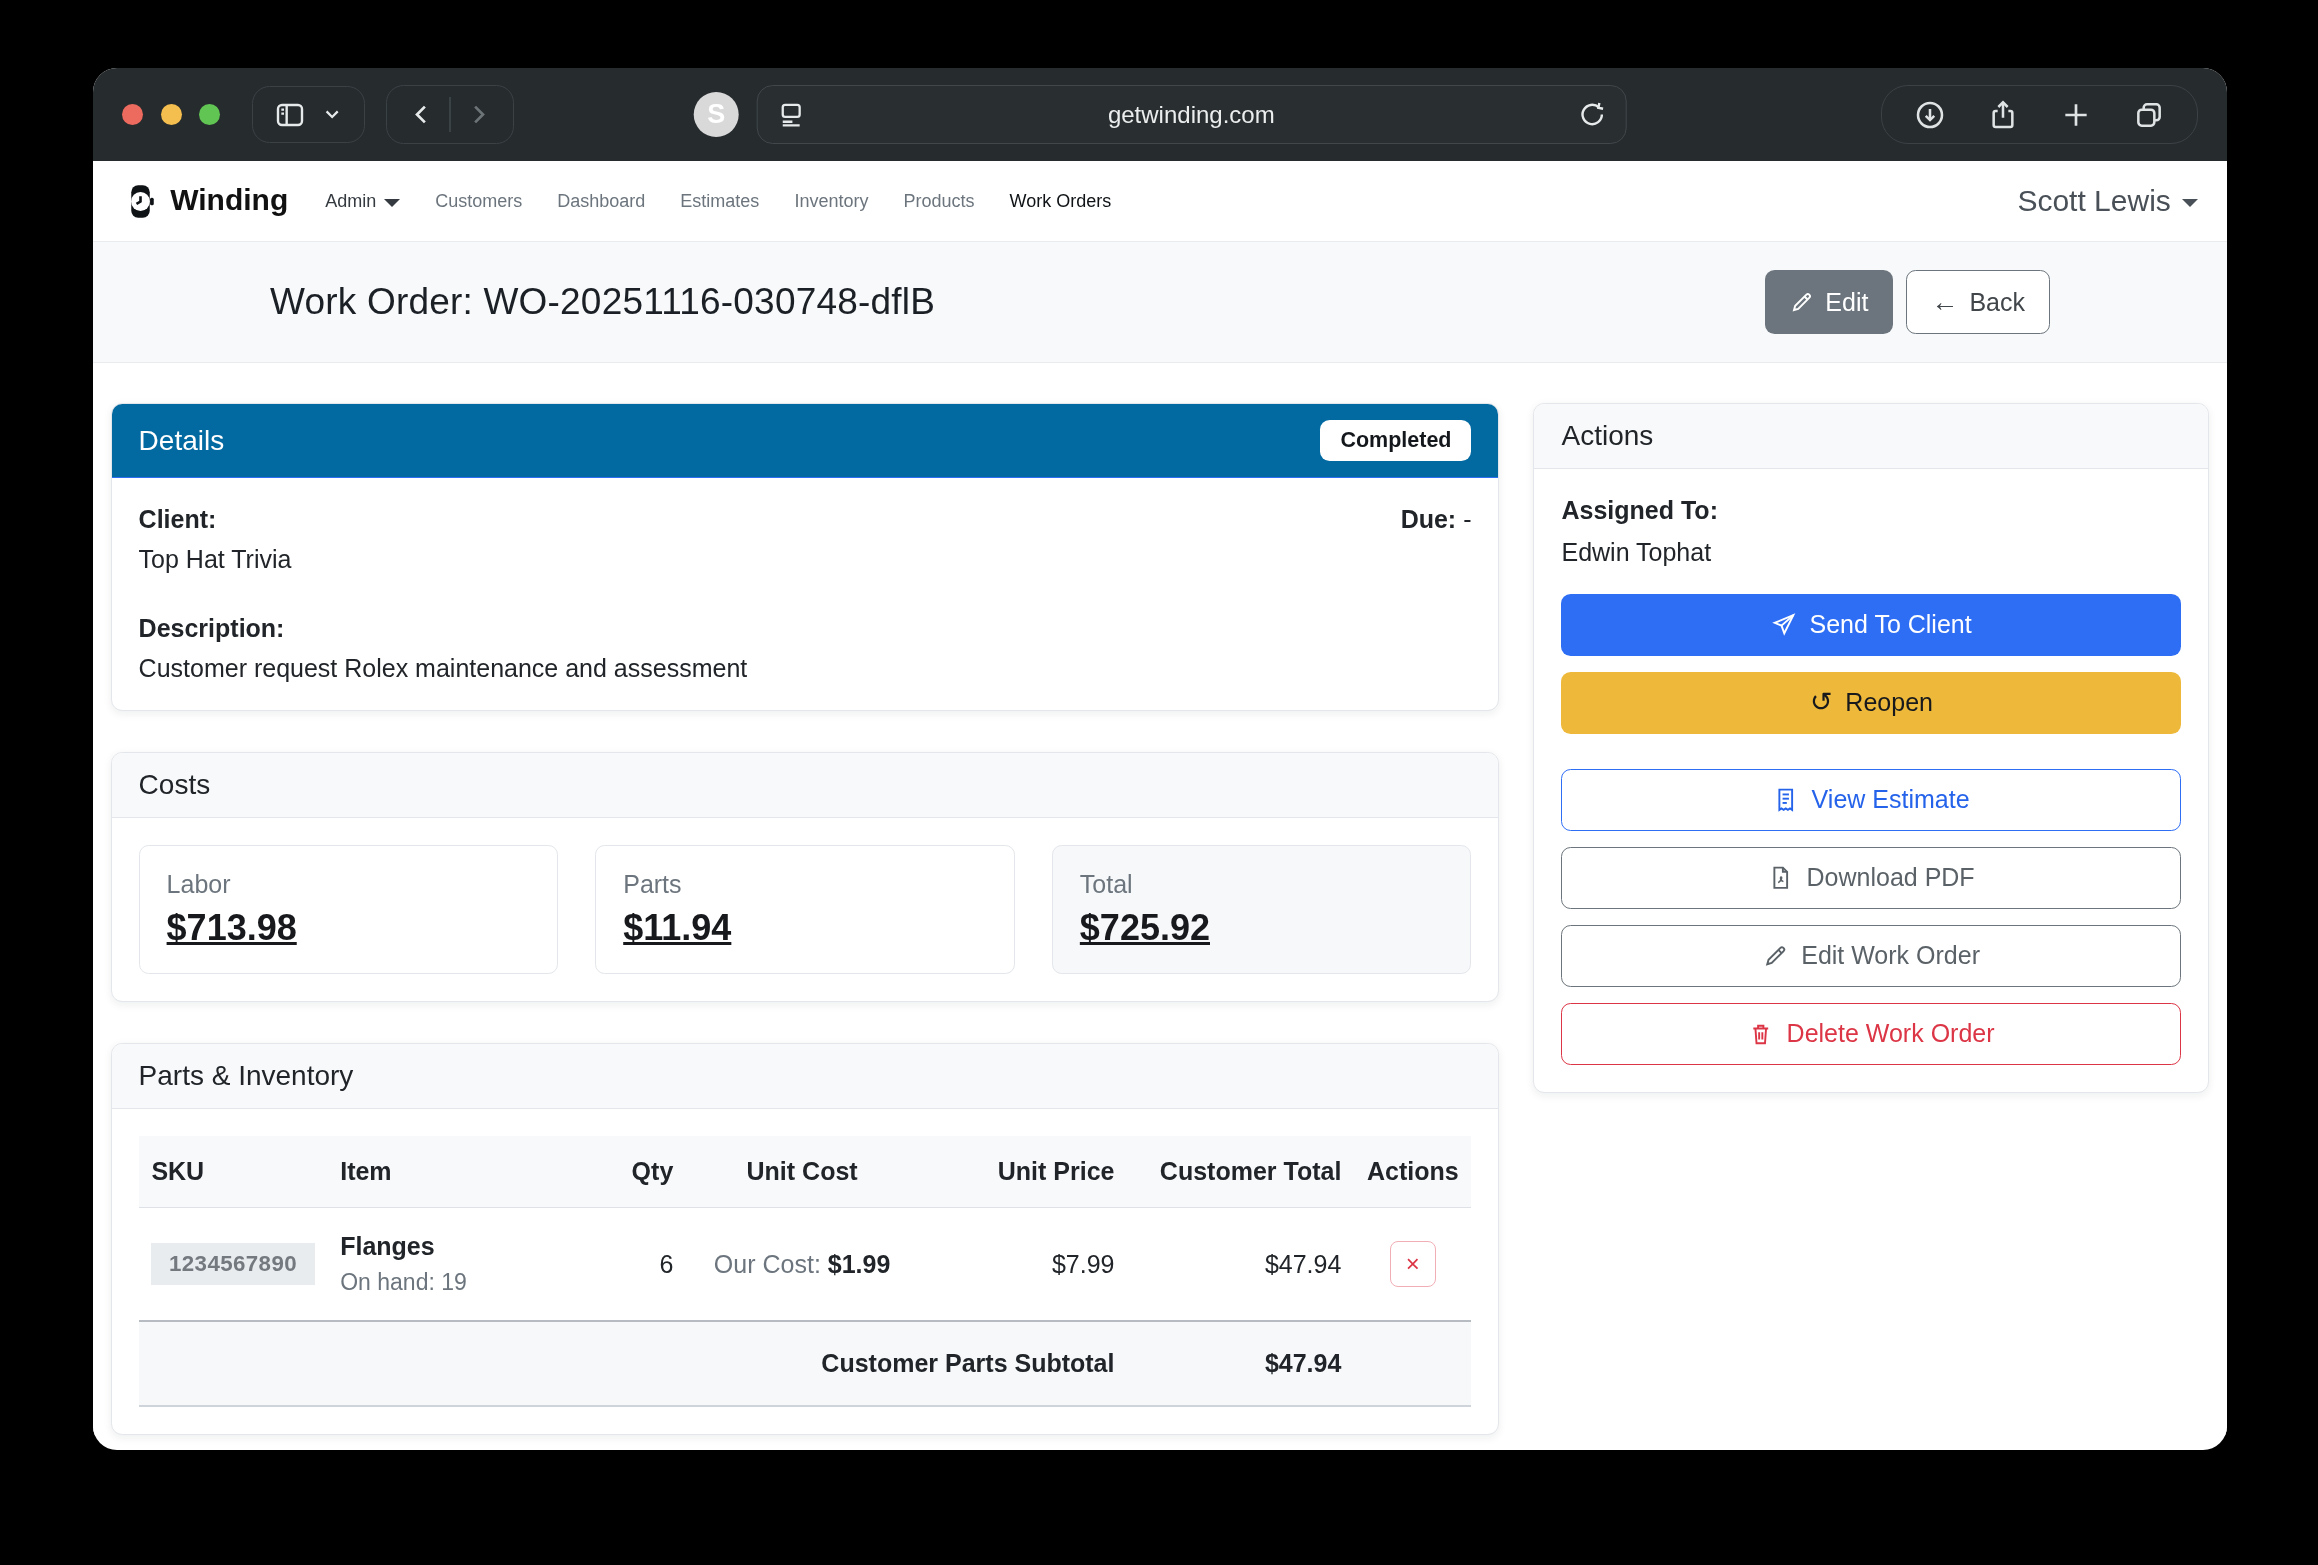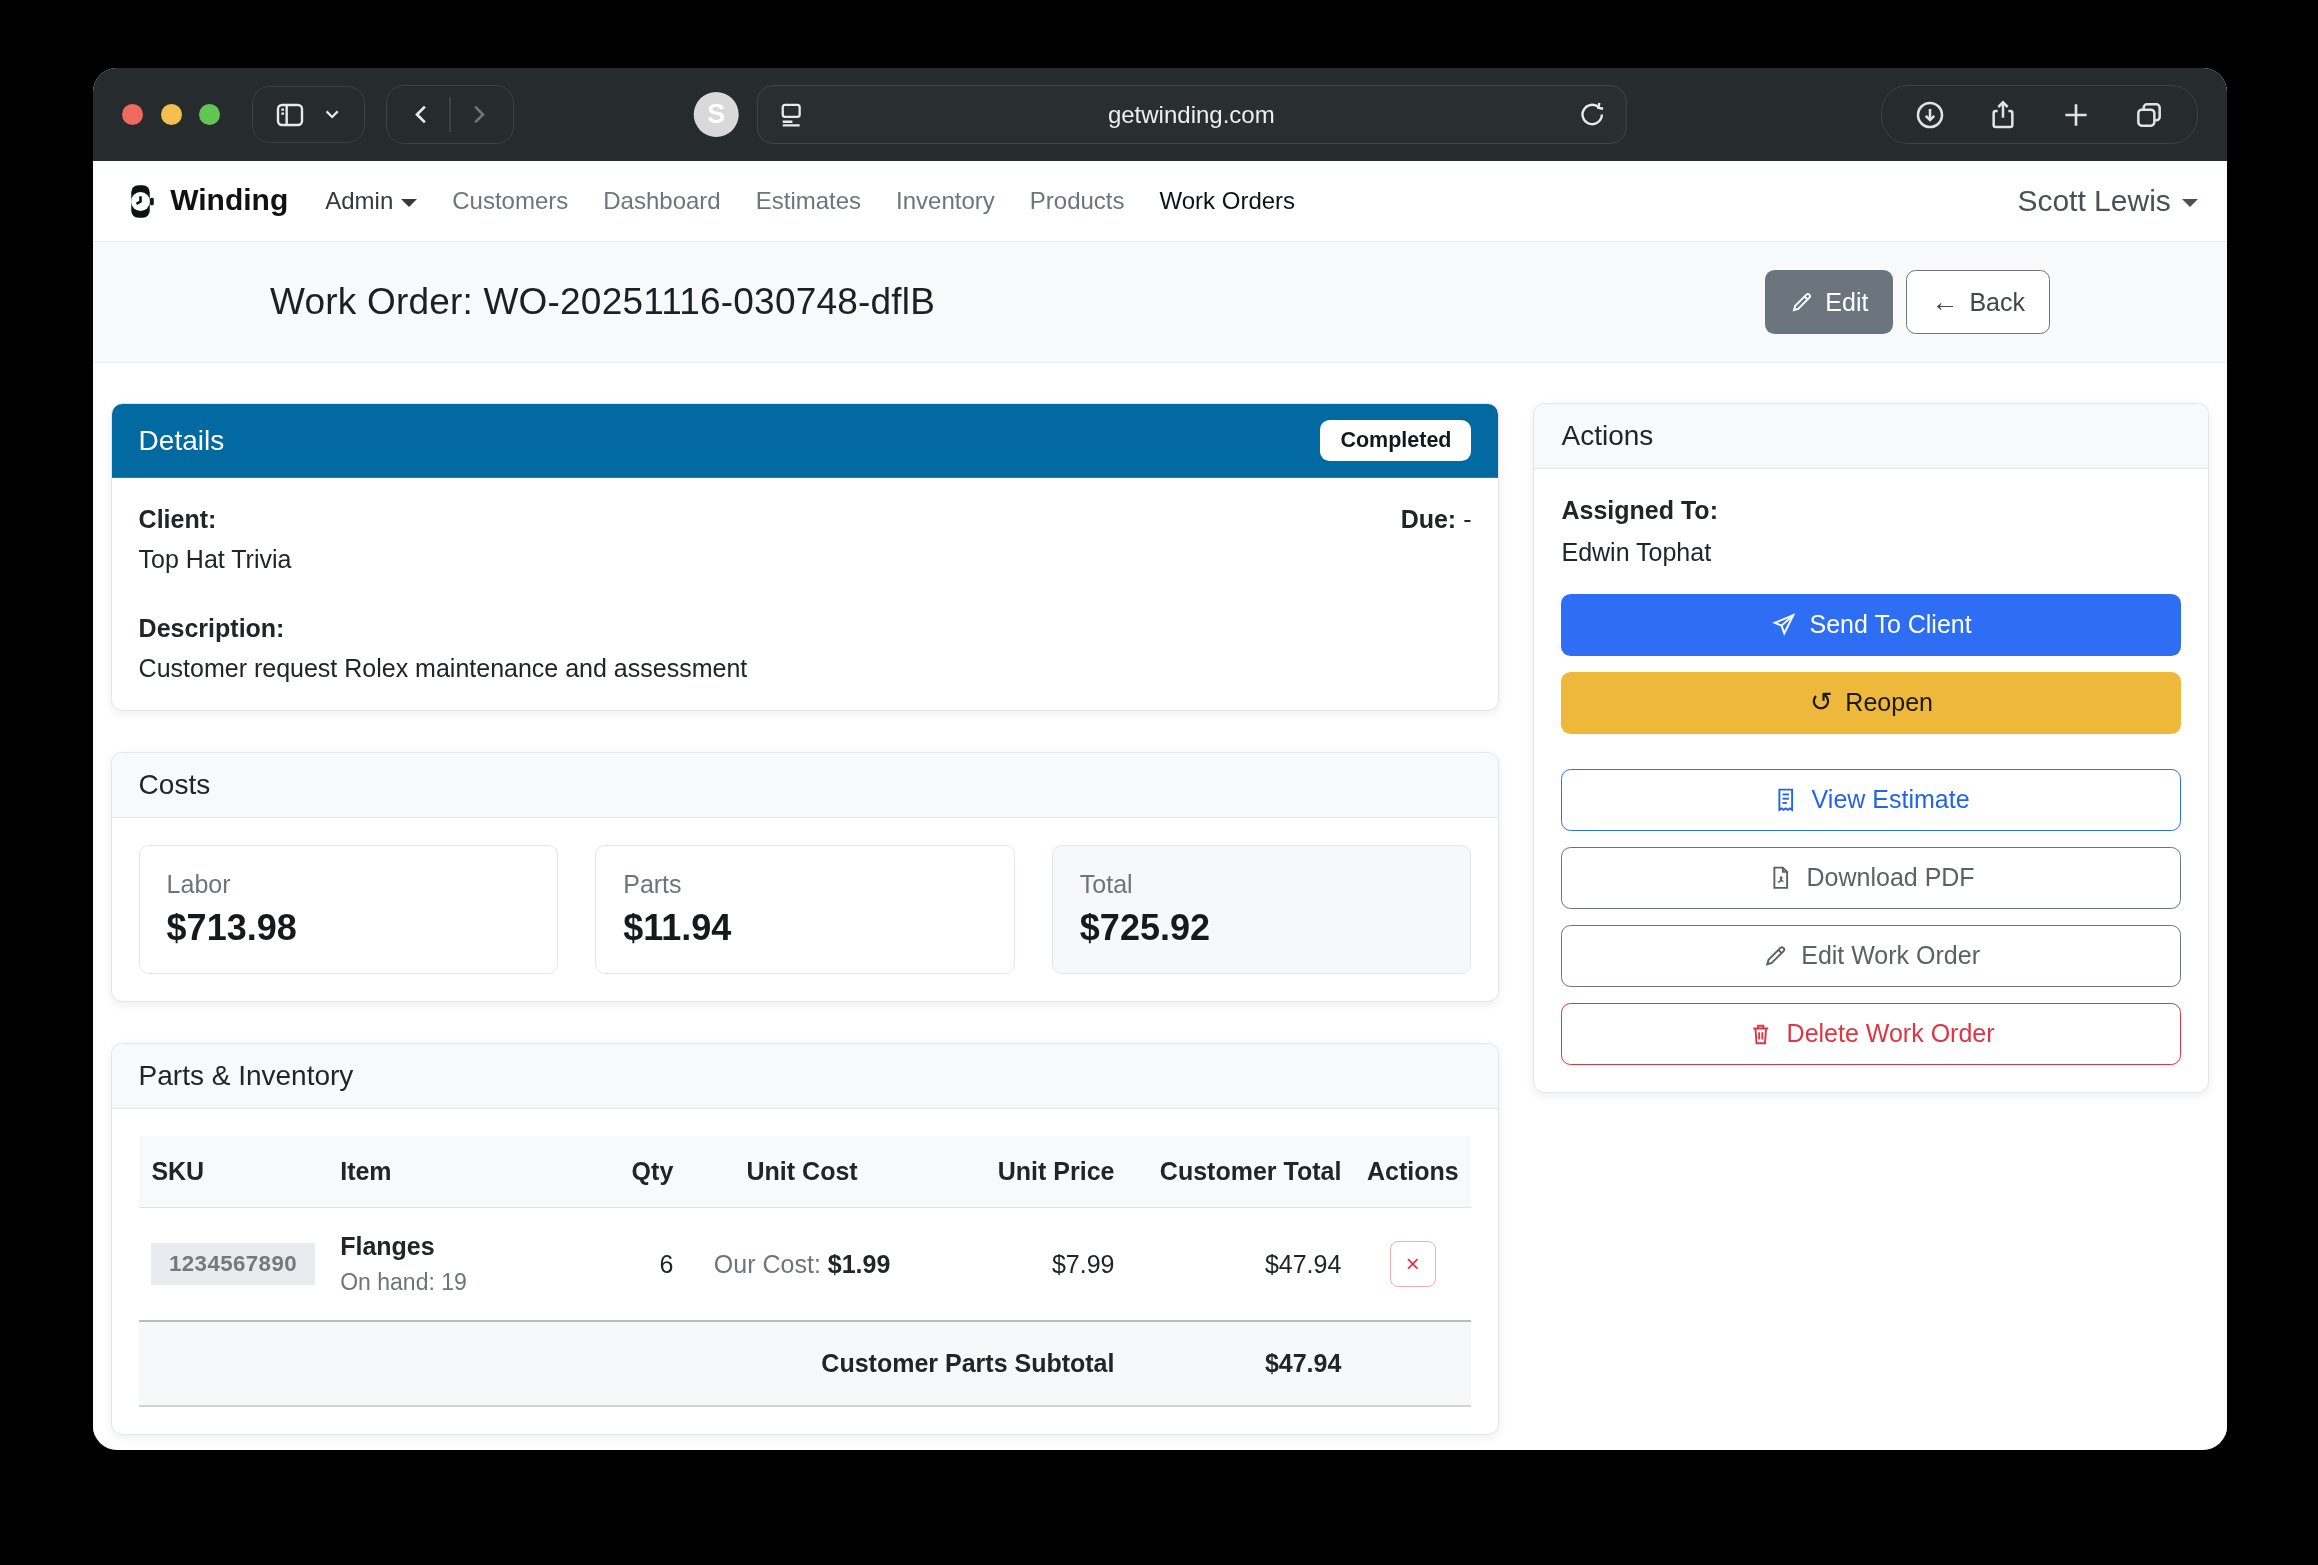--- a/index.html
+++ b/index.html
@@ -27,21 +27,21 @@
             align-items:center; padding:0 19px; color:#e7eaea; background:#292e31; }
   .urlbar .url-text { flex:1; text-align:center; font-size:24px; color:#eceeee; }
   .right-cluster { margin-left:auto; display:flex; align-items:center; gap:41px; border:1.6px solid #3b4246;
                    border-radius:27px; padding:12.8px 32px; color:#dfe3e4; }
 
   
   .navbar { height:81px; background:#fff; display:flex; align-items:center; padding:0 29px;
             border-bottom:1.6px solid #e9ecef; }
   .brand { display:flex; align-items:flex-start; gap:11.2px; font-size:30px; font-weight:600; color:#111; margin-right:37px; }
   .nav-items { display:flex; align-items:center; gap:35px; }
-  .nav-link { font-size:24px; color:#6c757d; display:flex; align-items:center; gap:8px; cursor:pointer; }
+  .nav-link { font-size:18px; color:#6c757d; display:flex; align-items:center; gap:8px; cursor:pointer; }
   .nav-link.dark { color:#343a40; }
   .nav-link.active { color:#0f1316; }
   .caret { width:0; height:0; border-left:8px solid transparent; border-right:8px solid transparent;
            border-top:8.8px solid currentColor; display:inline-block; margin-top:3.2px; }
   .nav-user { margin-left:auto; font-size:30px; color:#495057; display:flex; align-items:center; gap:11.2px; }
 
   
   .page-header { height:121px; background:#f8f9fa; border-bottom:1.6px solid #e9ecef;
                  display:flex; align-items:center; padding:0 177px; }
   .page-title { font-size:37px; font-weight:500; color:#1b2026; letter-spacing:0.2px; }
@@ -72,21 +72,21 @@
   .val { font-size:25px; color:#212529; }
   .due { font-size:25px; color:#212529; white-space:nowrap; }
   .due b { font-weight:700; }
   .desc-block { margin-top:40px; }
 
   
   .cost-grid { display:flex; gap:37px; }
   .cost-box { flex:1; border:1.6px solid #e3e6ea; border-radius:9.6px; padding:24px 27px; background:#fff; }
   .cost-box.hl { background:#f6f8fa; }
   .cost-label { font-size:25px; color:#6c757d; margin-bottom:8px; }
-  .cost-value { font-size:36px; font-weight:700; color:#17191c; }
+  .cost-value { font-size:36px; font-weight:700; color:#17191c;text-decoration:underline; }
 
   
   table { width:100%; border-collapse:collapse; }
   thead th { background:#f8f9fa; font-size:25px; font-weight:700; color:#212529;
              padding:21px 12.8px; border-bottom:1.6px solid #dee2e6; text-align:left; }
   td { padding:24px 12.8px; font-size:25px; color:#212529; vertical-align:middle; }
   .t-right { text-align:right; } .t-center { text-align:center; }
   .sku-pill { display:inline-block; background:#e9ecef; color:#73797f; font-weight:600; font-size:22.3px;
               padding:8px 17.6px; border-radius:0; letter-spacing:0.4px; }
   .item-name { font-weight:700; margin-bottom:8px; }

